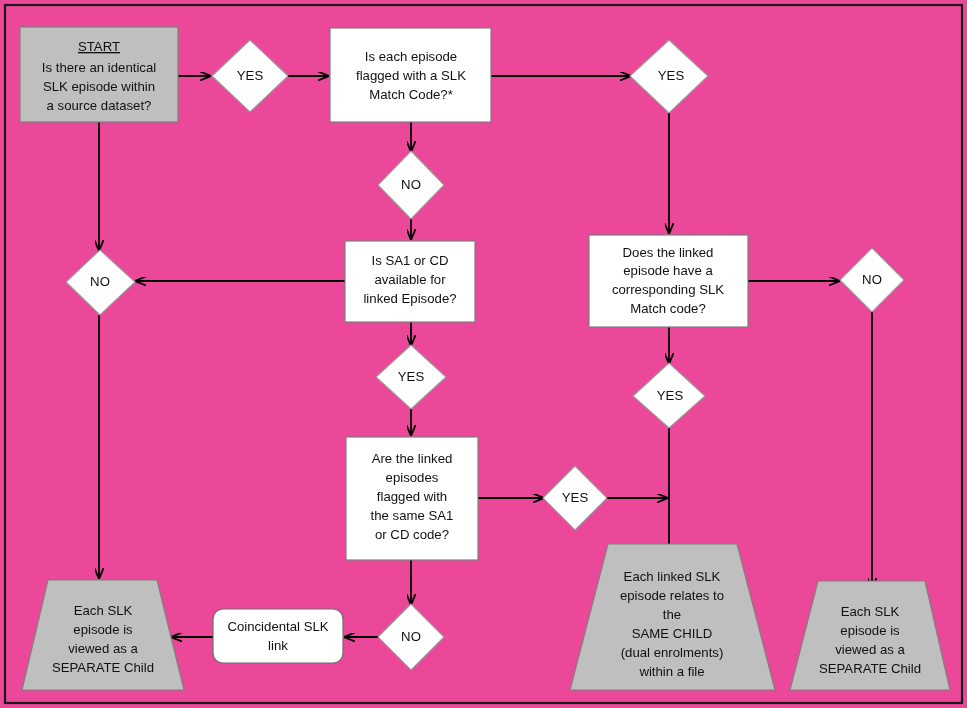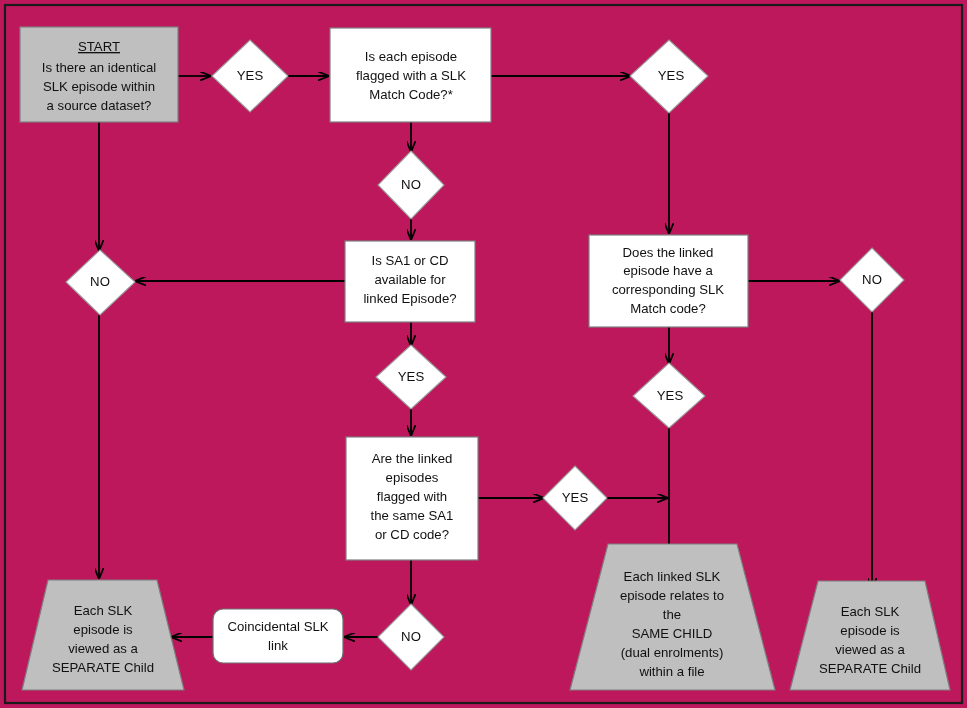--- a/index.html
+++ b/index.html
@@ -4,21 +4,21 @@
 <style>
   html, body {
     margin: 0;
     padding: 0;
     background: #ffffff;
   }
   #canvas-wrap {
     position: relative;
     width: 967px;
     height: 708px;
-    background: #be185d;
+    background: #ec4899;
     font-family: "Liberation Sans", sans-serif;
   }
   svg#flowchart {
     display: block;
     width: 967px;
     height: 708px;
   }
   .node-box {
     fill: #ffffff;
     stroke: #7f7f7f;

